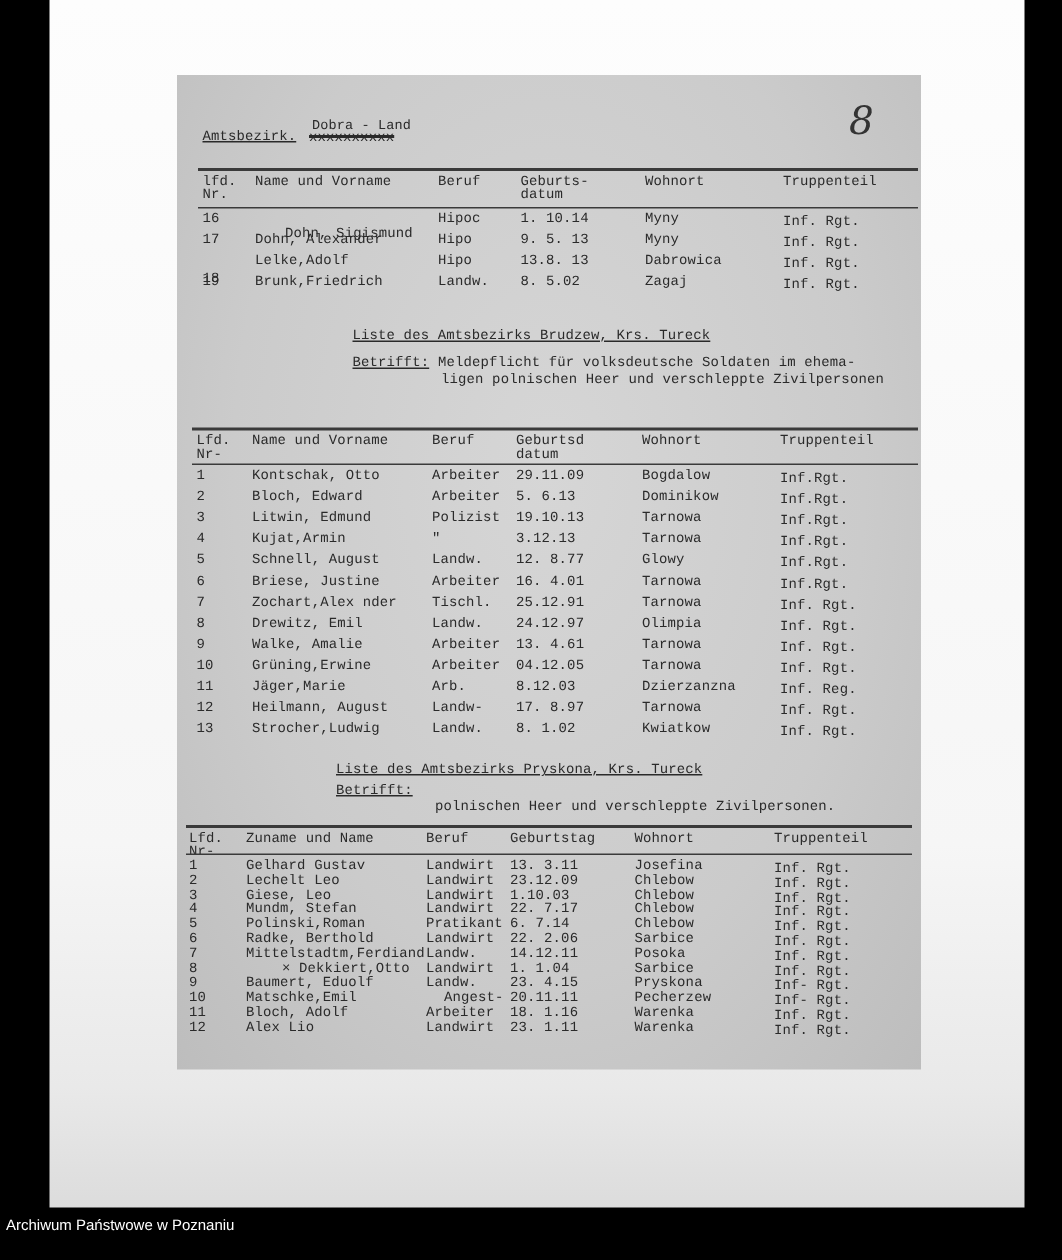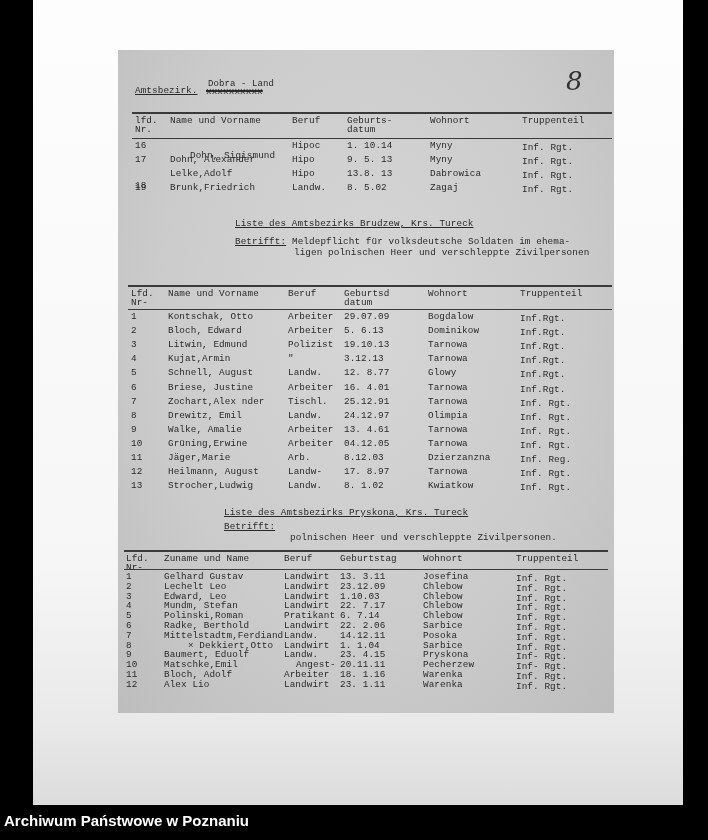--- a/index.html
+++ b/index.html
@@ -16,21 +16,21 @@
     background: radial-gradient(ellipse at 50% 40%, #d6d6d6 0%, #cbcbcb 60%, #bdbdbd 100%);
     color: #2a2a2a;
   }
   .t { position: absolute; white-space: pre; font-size: 9.3px; letter-spacing: 0.1px; line-height: 1; }
   .sm { font-size: 9px; }
   .u { text-decoration: underline; }
   .hand { position: absolute; left: 448px; top: 16px; font-family: "DejaVu Serif", serif; font-size: 26px; color: #333; font-style: italic; }
   .rule { position: absolute; height: 1.5px; background: #3a3a3a; }
   .footer {
     position: absolute; left: 4px; top: 812px; color: #fff;
-    font-family: "Liberation Sans", sans-serif; font-size: 15px; font-weight: bold;
+    font-family: "Liberation Sans", sans-serif; font-size: 10px; font-weight: normal;
   }
   .strike { text-decoration: line-through; text-decoration-thickness: 2px; }
 </style>
 </head>
 <body>
 
 <div class="frame"></div>
 
 <div class="paper" id="paper">
   <div class="hand">8</div>
@@ -92,21 +92,21 @@
       <div class="t" style="left: 50px; top: 239px; white-space: normal; width: 100px;">Name und Vorname</div>
       <div class="t" style="left: 170px; top: 239px; white-space: normal; width: 100px;">Beruf</div>
       <div class="t" style="left: 226px; top: 239px; white-space: normal; width: 56px;">Geburtsd datum</div>
       <div class="t" style="left: 310px; top: 239px; white-space: normal; width: 100px;">Wohnort</div>
       <div class="t" style="left: 402px; top: 239px; white-space: normal; width: 100px;">Truppenteil</div>
       <div class="rule" style="left: 10px; top: 259px; width: 484px; height: 1px;"></div>
       <div>
         <div class="t" style="left: 13px; top: 262px;">1</div>
         <div class="t" style="left: 50px; top: 262px;">Kontschak, Otto</div>
         <div class="t" style="left: 170px; top: 262px;">Arbeiter</div>
-        <div class="t" style="left: 226px; top: 262px;">29.07.09</div>
+        <div class="t" style="left: 226px; top: 262px;">29.11.09</div>
         <div class="t" style="left: 310px; top: 262px;">Bogdalow</div>
         <div class="t" style="left: 402px; top: 264px;">Inf.Rgt.</div>
       </div>
       <div>
         <div class="t" style="left: 13px; top: 276.1px;">2</div>
         <div class="t" style="left: 50px; top: 276.1px;">Bloch, Edward</div>
         <div class="t" style="left: 170px; top: 276.1px;">Arbeiter</div>
         <div class="t" style="left: 226px; top: 276.1px;">5. 6.13</div>
         <div class="t" style="left: 310px; top: 276.1px;">Dominikow</div>
         <div class="t" style="left: 402px; top: 278.1px;">Inf.Rgt.</div>
@@ -224,21 +224,21 @@
       <div>
         <div class="t" style="left: 8px; top: 531.8px;">2</div>
         <div class="t" style="left: 46px; top: 531.8px;">Lechelt Leo</div>
         <div class="t" style="left: 166px; top: 531.8px;">Landwirt</div>
         <div class="t" style="left: 222px; top: 531.8px;">23.12.09</div>
         <div class="t" style="left: 305px; top: 531.8px;">Chlebow</div>
         <div class="t" style="left: 398px; top: 533.8px;">Inf. Rgt.</div>
       </div>
       <div>
         <div class="t" style="left: 8px; top: 541.6px;">3</div>
-        <div class="t" style="left: 46px; top: 541.6px;">Edward, Leo</div>
+        <div class="t" style="left: 46px; top: 541.6px;">Giese, Leo</div>
         <div class="t" style="left: 166px; top: 541.6px;">Landwirt</div>
         <div class="t" style="left: 222px; top: 541.6px;">1.10.03</div>
         <div class="t" style="left: 305px; top: 541.6px;">Chlebow</div>
         <div class="t" style="left: 398px; top: 543.6px;">Inf. Rgt.</div>
       </div>
       <div>
         <div class="t" style="left: 8px; top: 551.4px;">4</div>
         <div class="t" style="left: 46px; top: 551.4px;">Mundm, Stefan</div>
         <div class="t" style="left: 166px; top: 551.4px;">Landwirt</div>
         <div class="t" style="left: 222px; top: 551.4px;">22. 7.17</div>

